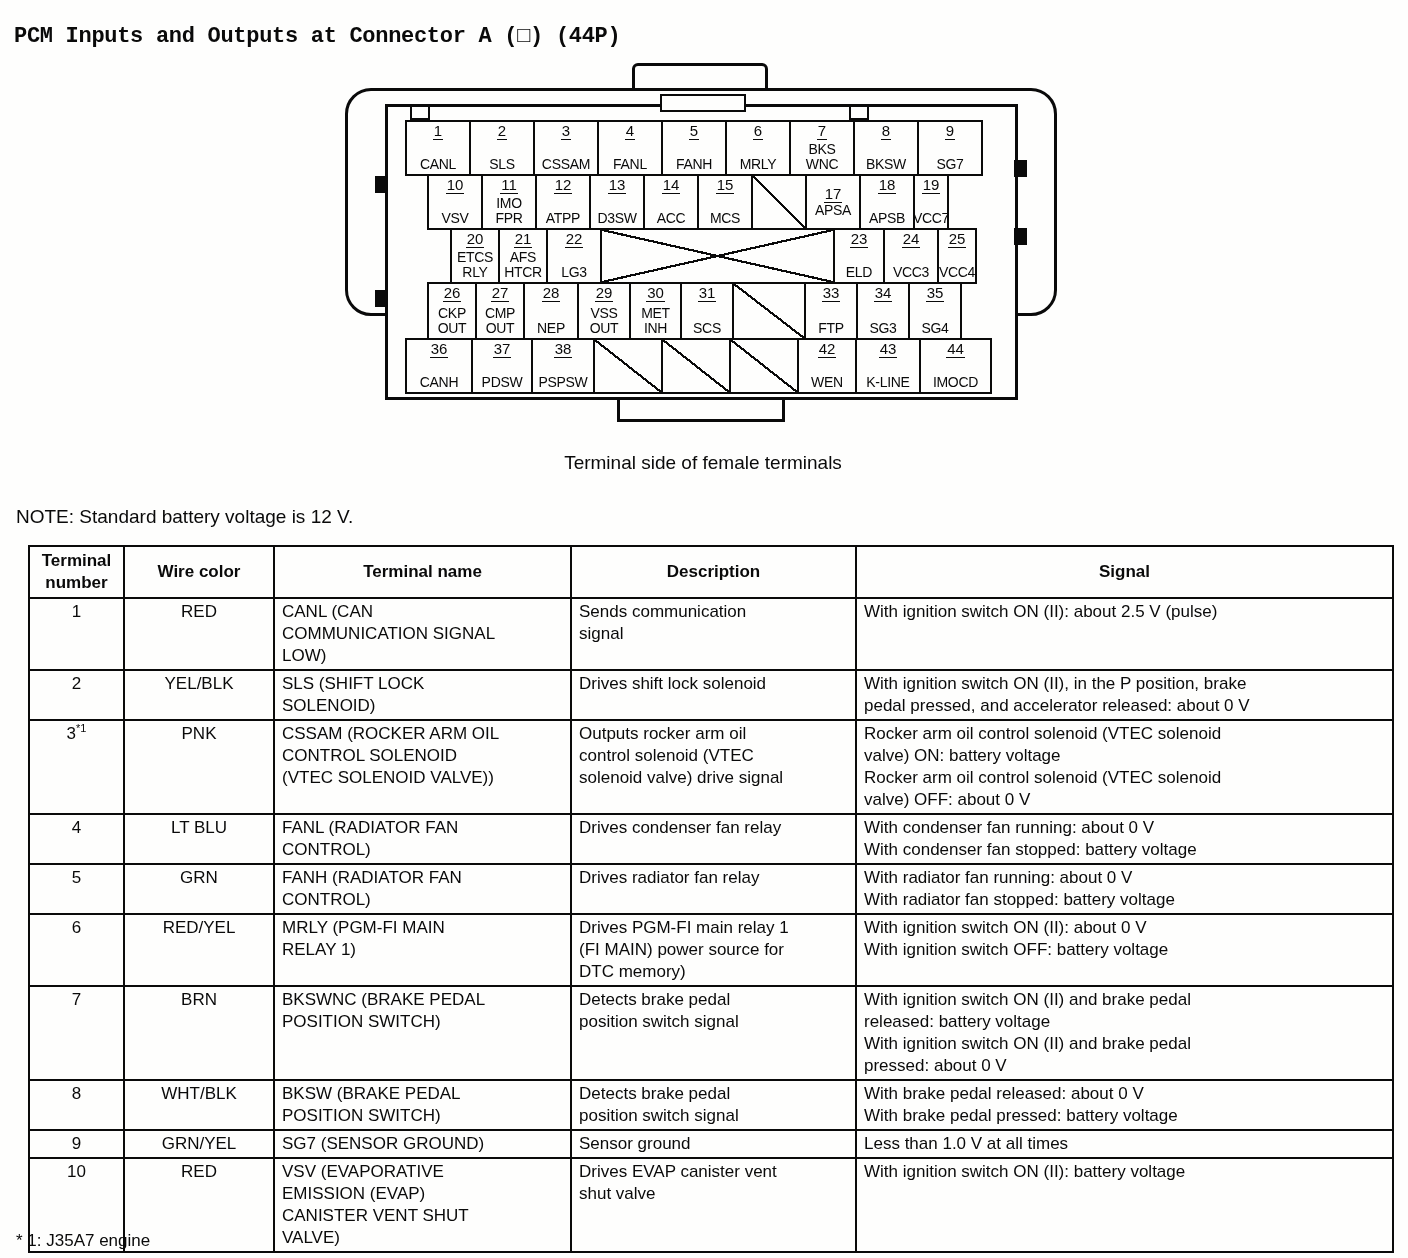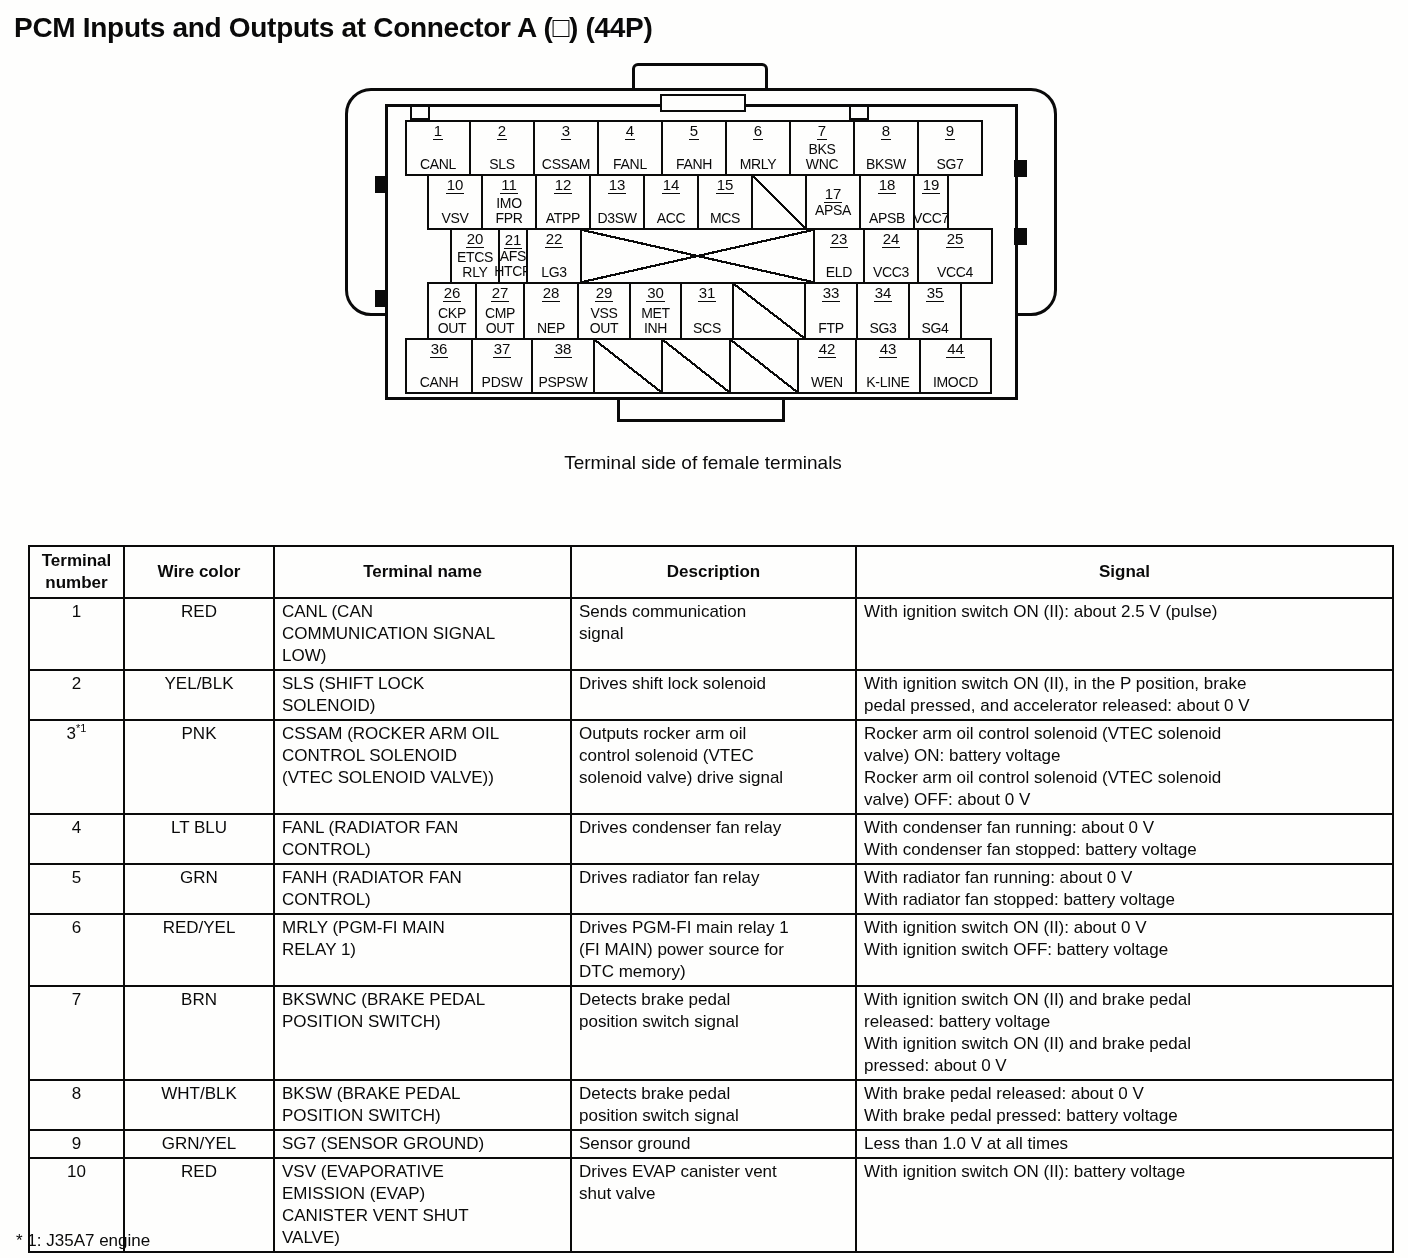--- a/index.html
+++ b/index.html
@@ -3,21 +3,21 @@
 <meta charset="utf-8">
 <style>
   * { box-sizing: border-box; margin: 0; padding: 0; }
   html,body { background:#ffffff; }
   .page {
     position: relative; width: 1408px; height: 1258px;
     background: #fefefd; color:#0a0a0a;
     font-family: "Liberation Sans", "DejaVu Sans", sans-serif;
     overflow: hidden;
   }
-  .title { position:absolute; left:14px; top:12px; font-size:28px; font-weight:bold; letter-spacing:-0.3px; }
+  .title { position:absolute; left:14px; top:24px; font-size:22px; font-weight:bold; letter-spacing:-0.3px;font-family:Liberation Mono, monospace; }
 
   
   .shell { position:absolute; left:345px; top:88px; width:712px; height:228px;
            border:3px solid #0a0a0a; border-radius:26px; background:#fefefd; z-index:2; }
   .top-tab { position:absolute; left:632px; top:63px; width:136px; height:30px;
            border:3px solid #0a0a0a; border-radius:6px 6px 0 0; background:#fefefd; z-index:1; }
   .tab-slot { position:absolute; left:660px; top:94px; width:86px; height:18px;
            border:2px solid #0a0a0a; background:#fefefd; z-index:4; }
   .cbody { position:absolute; left:385px; top:104px; width:633px; height:296px;
            border:3px solid #0a0a0a; background:#fefefd; z-index:3; }
@@ -165,39 +165,39 @@
             <div class="pin-num">19</div>
             <div class="pin-label">VCC7</div>
           </div>
         </div>
         <div class="pin-row" style="left: 427px; top: 228px; height: 56px; padding-left: 23px;">
           <div class="pin-cell" style="width: 50px;">
             <div class="pin-num">20</div>
             <div class="pin-label">ETCS
 RLY</div>
           </div>
-          <div class="pin-cell" style="width: 30px; justify-content: center;">
+          <div class="pin-cell" style="width: 50px;">
             <div class="pin-num">21</div>
             <div class="pin-label">AFS
 HTCR</div>
           </div>
           <div class="pin-cell" style="width: 56px;">
             <div class="pin-num">22</div>
             <div class="pin-label">LG3</div>
           </div>
           <div class="pin-cell xcell" style="width: 235px;"></div>
           <div class="pin-cell" style="width: 52px;">
             <div class="pin-num">23</div>
             <div class="pin-label">ELD</div>
           </div>
           <div class="pin-cell" style="width: 56px;">
             <div class="pin-num">24</div>
             <div class="pin-label">VCC3</div>
           </div>
-          <div class="pin-cell" style="width: 76px;">
+          <div class="pin-cell" style="width: 40px;">
             <div class="pin-num">25</div>
             <div class="pin-label">VCC4</div>
           </div>
         </div>
         <div class="pin-row" style="left: 427px; top: 282px; height: 58px;">
           <div class="pin-cell" style="width: 50px;">
             <div class="pin-num">26</div>
             <div class="pin-label">CKP
 OUT</div>
           </div>
@@ -264,20 +264,21 @@
           </div>
           <div class="pin-cell" style="width: 73px;">
             <div class="pin-num">44</div>
             <div class="pin-label">IMOCD</div>
           </div>
         </div>
       </div>
   </div>
 
   <div class="caption">Terminal side of female terminals</div>
+  <div class="note">NOTE: Standard battery voltage is 12 V.</div>
 
   <table class="sig-table">
     <colgroup>
       <col style="width:95px">
         <col style="width:150px">
         <col style="width:297px">
         <col style="width:285px">
         <col style="width:537px">
     </colgroup>
     <thead>

